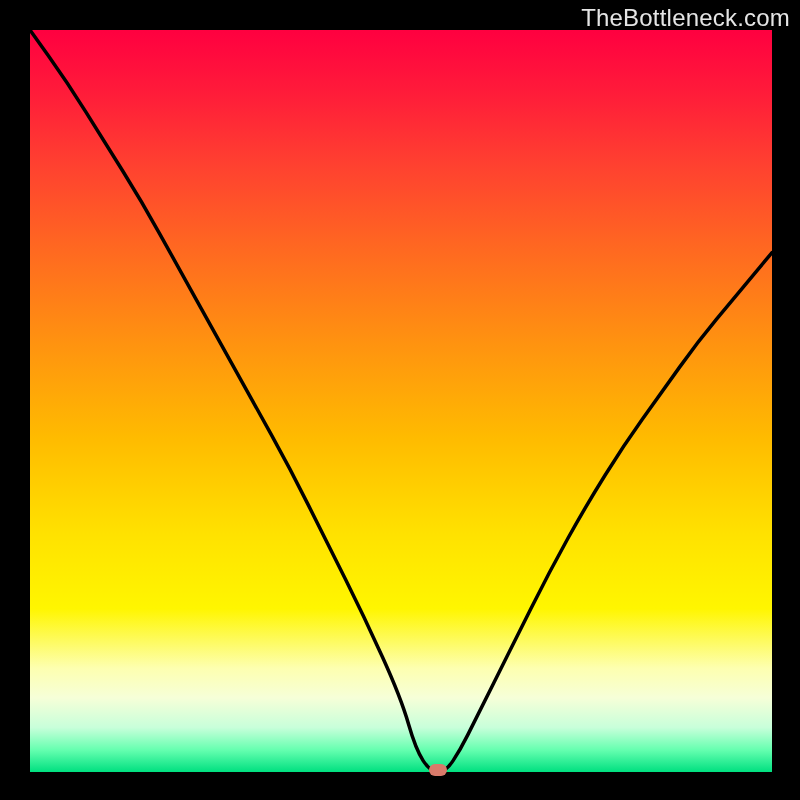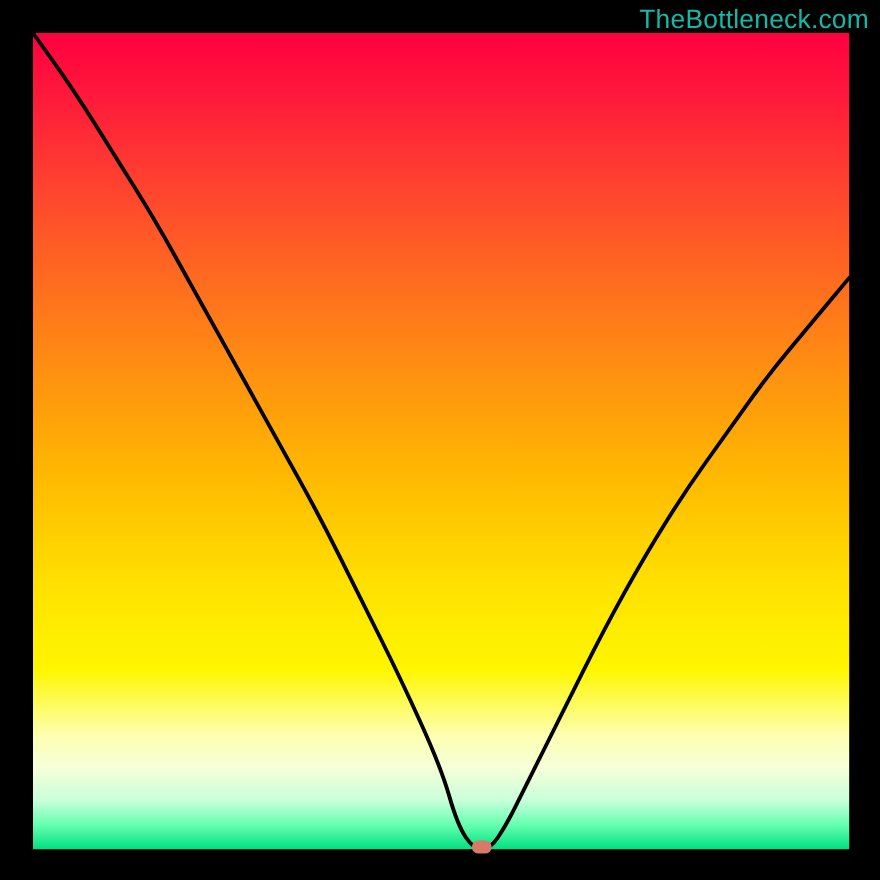--- a/index.html
+++ b/index.html
@@ -37,21 +37,21 @@
       #66ffb0 97%,
       #00e080 100%
     );
   }
   .watermark {
     position: absolute;
     top: 4px;
     right: 10px;
     font-family: Arial, Helvetica, sans-serif;
     font-size: 24px;
-    color: #14b8a6;
+    color: #e5e5e5;
     letter-spacing: 0.2px;
     user-select: none;
   }
   svg.curve {
     position: absolute;
     left: 0;
     top: 0;
     width: 742px;
     height: 742px;
     overflow: visible;

